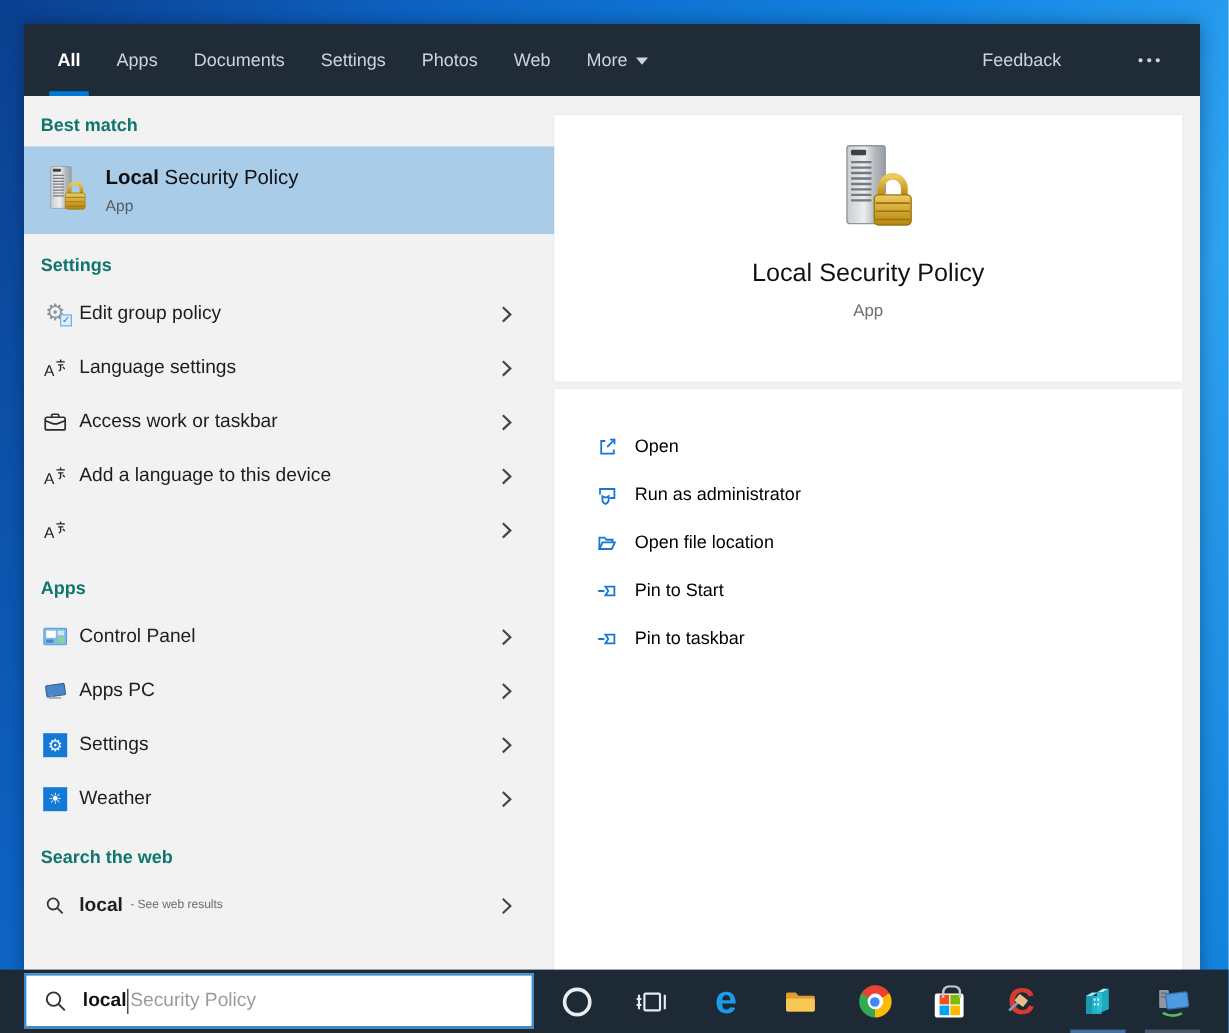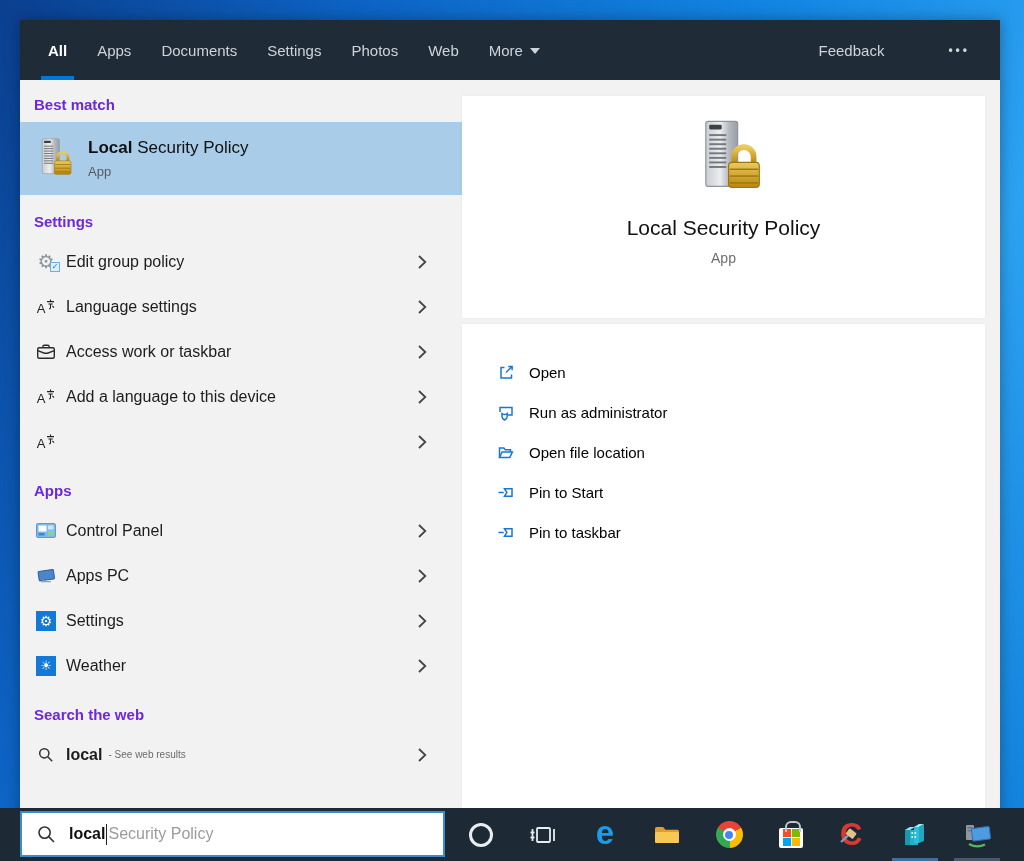--- a/index.html
+++ b/index.html
@@ -20,21 +20,21 @@
   .tab .underline{ position:absolute; left:-7px; right:-7px; bottom:0; height:4px; background:#0078d7; }
   .caret-down{ width:0; height:0; border-left:5px solid transparent; border-right:5px solid transparent;
                border-top:6px solid #cdd4da; margin-left:7px; margin-top:2px; }
   .feedback{ margin-left:auto; color:#cdd4da; font-size:15px; }
   .overflow{ margin-left:34px; color:#cdd4da; font-size:12px; letter-spacing:3px; font-weight:bold; }
 
   .body{ display:flex; height:738px; background:#f2f2f2; }
 
   
   .left{ width:442px; display:flex; flex-direction:column; }
-  .heading{ font-size:15px; font-weight:bold; color:#6d28d9; padding:16px 0 9px 14px; }
+  .heading{ font-size:15px; font-weight:bold; color:#0f766e; padding:16px 0 9px 14px; }
   .heading.tight{ padding-top:18px; }
 
   .best-match{ height:73px; background:#a9cce8; display:flex; align-items:center; padding-left:10px; }
   .bm-icon{ width:44px; height:44px; flex:0 0 44px; }
   .bm-text{ margin-left:14px; }
   .bm-title{ font-size:17px; color:#101010; }
   .bm-title .q{ font-weight:bold; }
   .bm-sub{ font-size:13px; color:#58595a; margin-top:6px; }
 
   .row{ height:45px; display:flex; align-items:center; padding:0 35px 0 14px; }

